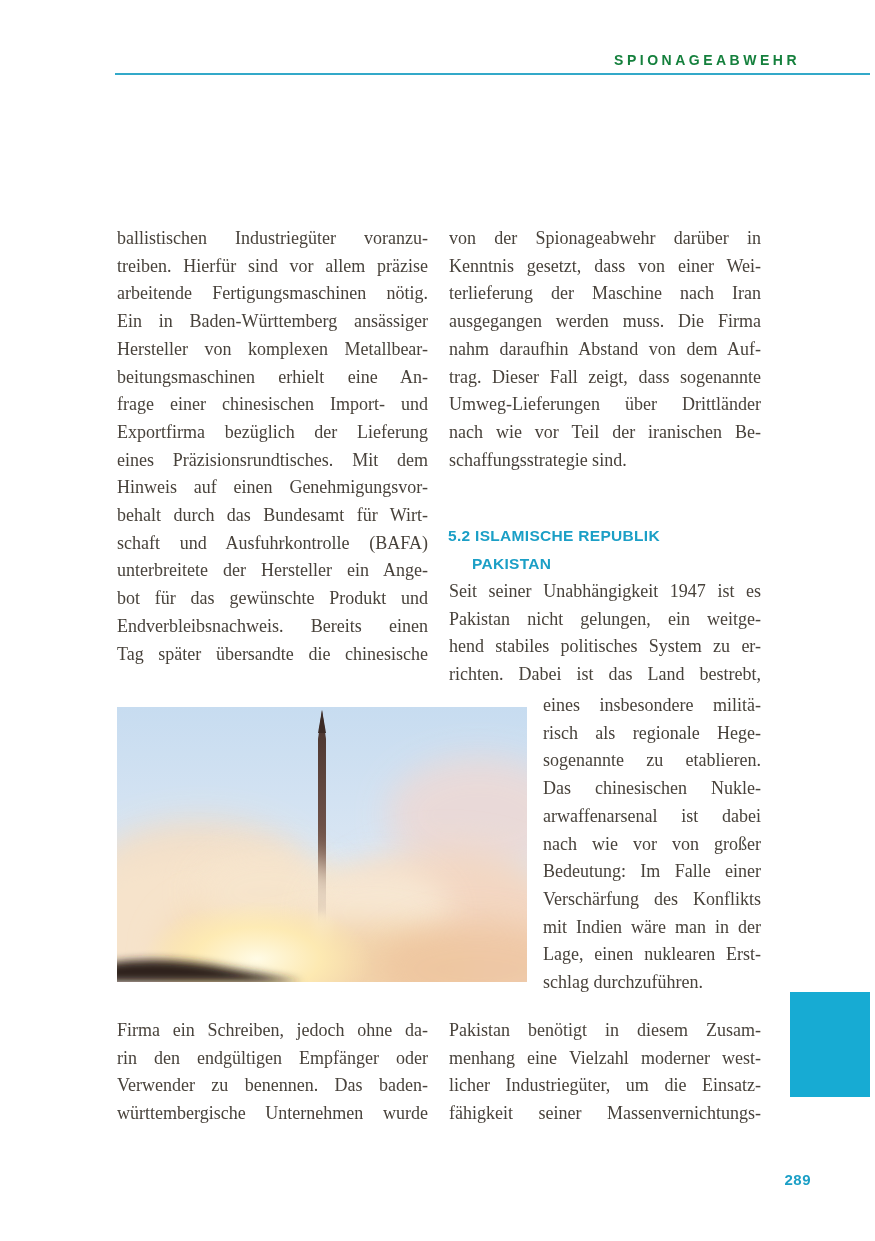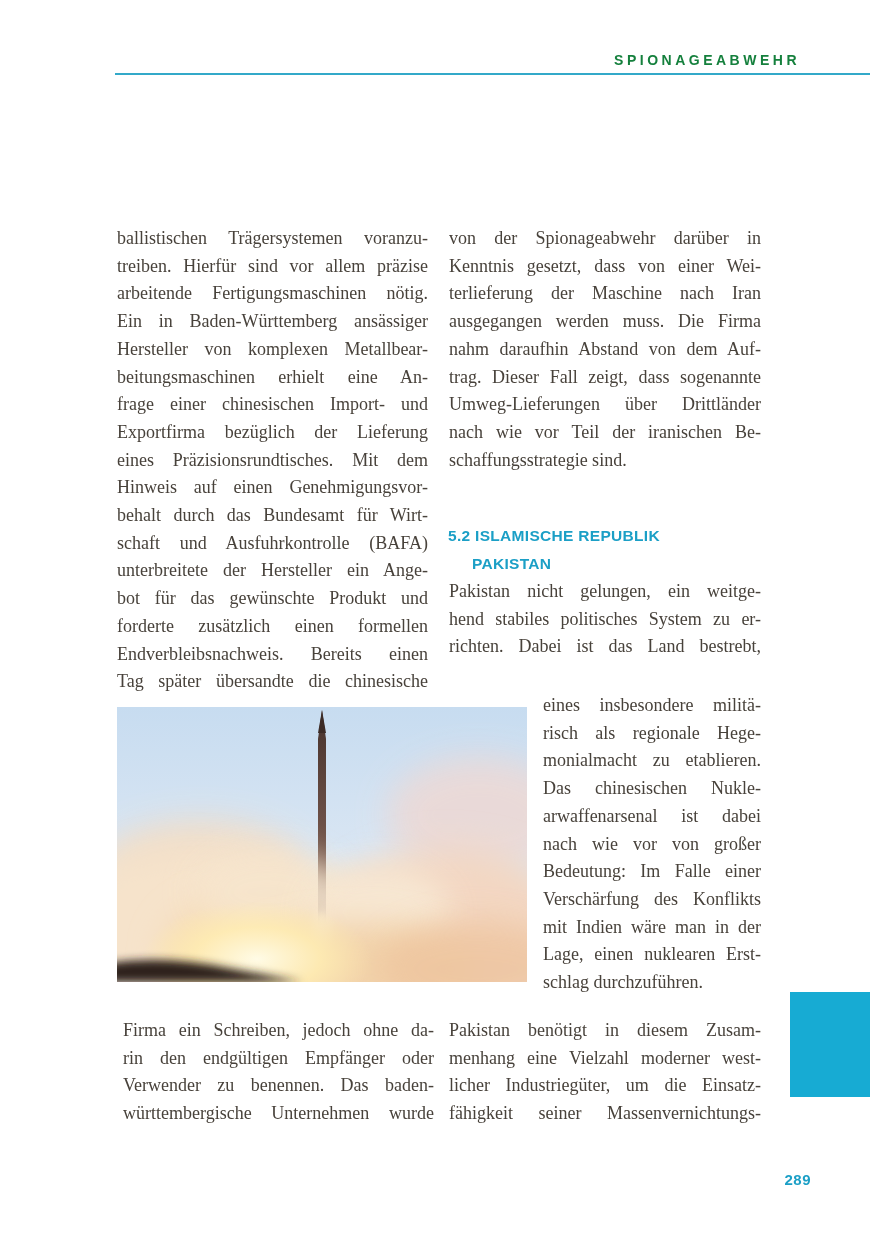--- a/index.html
+++ b/index.html
@@ -20,21 +20,21 @@
   
   .textblock {
     position:absolute; color:#48423b; font-size:18px; line-height:27.7px;
   }
   .textblock .line { text-align:justify; text-align-last:justify; }
   .textblock .line.flush { text-align-last:left; }
   .tb-left-1   { left:117px; top:225px;  width:311px; }
   .tb-right-1  { left:449px; top:225px;  width:312px; }
   .tb-right-2  { left:449px; top:578px;  width:312px; }
   .tb-right-narrow { left:543px; top:692px; width:218px; }
-  .tb-left-2   { left:123px; top:1017px; width:311px; }
+  .tb-left-2   { left:117px; top:1017px; width:311px; }
   .tb-right-3  { left:449px; top:1017px; width:312px; }
   
   .section-heading {
     position:absolute; left:448px; top:522px; width:320px;
     font-family:"Liberation Sans", sans-serif; font-weight:bold;
     font-size:15.5px; line-height:28px; color:#1b9fc6; letter-spacing:0.3px;
   }
   .section-heading .h-line2 { padding-left:24px; }
   
   .figure {
@@ -56,35 +56,34 @@
 </style>
 </head>
 <body>
 
 <div class="page">
 
   <div class="running-header">SPIONAGEABWEHR</div>
   <div class="header-rule"></div>
 
   <div class="textblock tb-left-1">
-      <div class="line">ballistischen Trägersystemen voranzu-</div>
+      <div class="line">ballistischen Industriegüter voranzu-</div>
       <div class="line">treiben. Hierfür sind vor allem präzise</div>
       <div class="line">arbeitende Fertigungsmaschinen nötig.</div>
       <div class="line">Ein in Baden-Württemberg ansässiger</div>
       <div class="line">Hersteller von komplexen Metallbear-</div>
       <div class="line">beitungsmaschinen erhielt eine An-</div>
       <div class="line">frage einer chinesischen Import- und</div>
       <div class="line">Exportfirma bezüglich der Lieferung</div>
       <div class="line">eines Präzisionsrundtisches. Mit dem</div>
       <div class="line">Hinweis auf einen Genehmigungsvor-</div>
       <div class="line">behalt durch das Bundesamt für Wirt-</div>
       <div class="line">schaft und Ausfuhrkontrolle (BAFA)</div>
       <div class="line">unterbreitete der Hersteller ein Ange-</div>
       <div class="line">bot für das gewünschte Produkt und</div>
-      <div class="line">forderte zusätzlich einen formellen</div>
       <div class="line">Endverbleibsnachweis. Bereits einen</div>
       <div class="line">Tag später übersandte die chinesische</div>
     </div>
 
   <div class="textblock tb-right-1">
       <div class="line">von der Spionageabwehr darüber in</div>
       <div class="line">Kenntnis gesetzt, dass von einer Wei-</div>
       <div class="line">terlieferung der Maschine nach Iran</div>
       <div class="line">ausgegangen werden muss. Die Firma</div>
       <div class="line">nahm daraufhin Abstand von dem Auf-</div>
@@ -93,29 +92,30 @@
       <div class="line">nach wie vor Teil der iranischen Be-</div>
       <div class="line flush">schaffungsstrategie sind.</div>
     </div>
 
   <div class="section-heading">
     <div class="h-line1">5.2 ISLAMISCHE REPUBLIK</div>
     <div class="h-line2">PAKISTAN</div>
   </div>
 
   <div class="textblock tb-right-2">
+      <div class="line">Seit seiner Unabhängigkeit 1947 ist es</div>
       <div class="line">Pakistan nicht gelungen, ein weitge-</div>
       <div class="line">hend stabiles politisches System zu er-</div>
       <div class="line">richten. Dabei ist das Land bestrebt,</div>
     </div>
 
   <div class="textblock tb-right-narrow">
       <div class="line">eines insbesondere militä-</div>
       <div class="line">risch als regionale Hege-</div>
-      <div class="line">monialmacht zu etablieren.</div>
+      <div class="line">sogenannte zu etablieren.</div>
       <div class="line">Das chinesischen Nukle-</div>
       <div class="line">arwaffenarsenal ist dabei</div>
       <div class="line">nach wie vor von großer</div>
       <div class="line">Bedeutung: Im Falle einer</div>
       <div class="line">Verschärfung des Konflikts</div>
       <div class="line">mit Indien wäre man in der</div>
       <div class="line">Lage, einen nuklearen Erst-</div>
       <div class="line flush">schlag durchzuführen.</div>
     </div>
 

